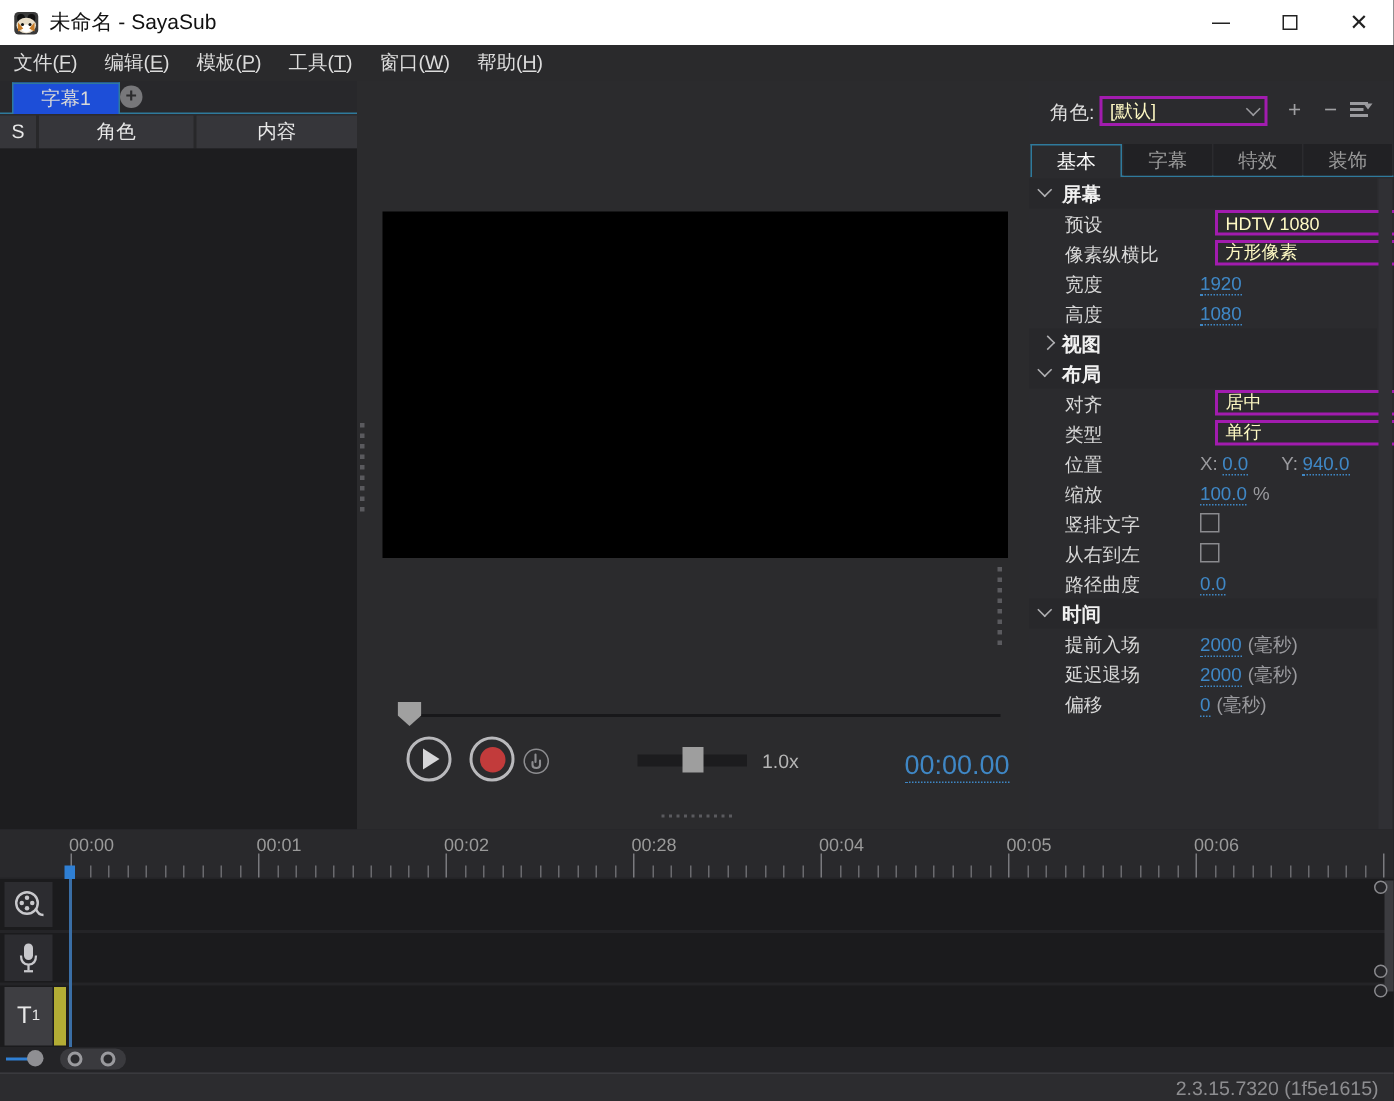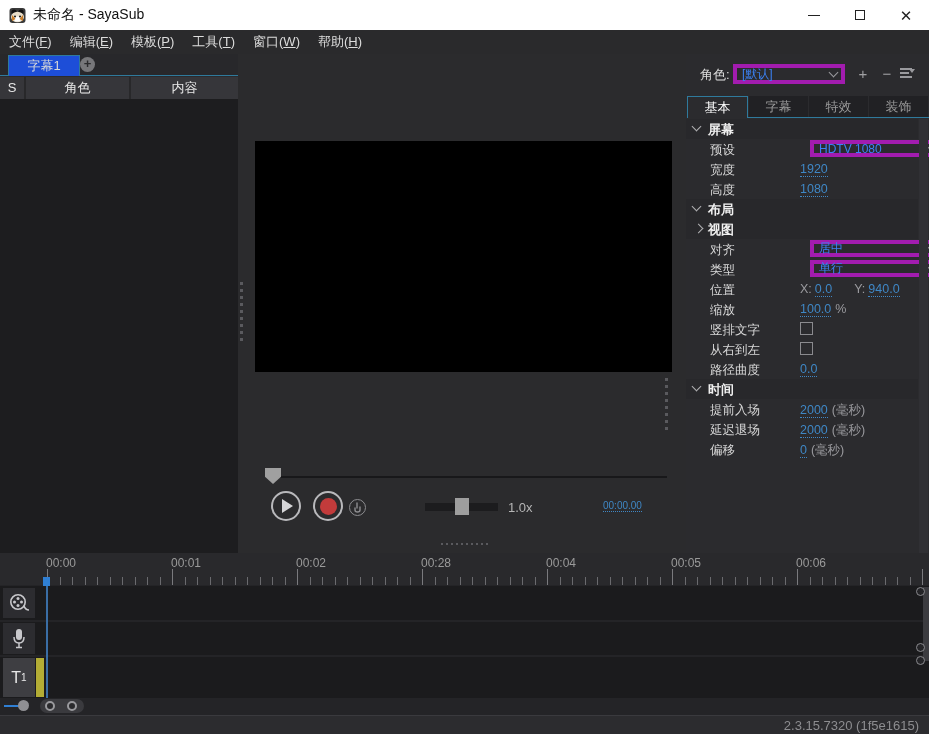--- a/index.html
+++ b/index.html
@@ -45,28 +45,28 @@
   .seek-handle { position:absolute; top:468px; left:265px; width:16px; height:16px; background:#a0a0a0; clip-path:polygon(0 0,100% 0,100% 55%,50% 100%,0 55%); }
   .btn-circle { position:absolute; border-radius:50%; border:2px solid #b9b9bc; display:flex; align-items:center; justify-content:center; }
   .play-btn { top:491px; left:271px; width:30px; height:30px; }
   .play-tri { width:0; height:0; border-left:11px solid #d6d6d8; border-top:7px solid transparent; border-bottom:7px solid transparent; margin-left:3px; }
   .rec-btn { top:491px; left:313px; width:30px; height:30px; }
   .rec-dot { width:17px; height:17px; border-radius:50%; background:#c23b3b; }
   .touch-btn { top:499px; left:349px; width:17px; height:17px; border-width:1.5px; border-color:#8d8d90; }
   .speed-track { position:absolute; top:503px; left:425px; width:73px; height:8px; background:#1c1c1e; }
   .speed-thumb { position:absolute; top:498px; left:455px; width:14px; height:17px; background:#9e9e9e; }
   .speed-label { position:absolute; top:500px; left:508px; font-size:13px; color:#b5b5b5; }
-  .time-link { position:absolute; top:500px; left:603px; font-size:10px; color:var(--link); border-bottom:1px dotted var(--link); }
+  .time-link { position:absolute; top:500px; left:603px; font-size:18px; color:var(--link); border-bottom:1px dotted var(--link); }
 
   
   :root { --teal:#2f7a9c; --link:#3f87c5; }
   .right-panel { position:absolute; top:54px; left:686px; width:243px; height:499px; background:#2b2b2e; }
   .role-row { position:absolute; top:10px; left:0; width:243px; height:16px; }
   .role-label { position:absolute; left:14px; top:2px; font-size:13px; color:#ddd; }
-  .dropdown { border:4px solid #a21caf; color:#3b82f6; font-size:12px; padding-left:5px; display:flex; align-items:center; background:#2b2b2e; position:relative;text-align:center; }
+  .dropdown { border:2px solid #a21caf; color:#fef9c3; font-size:12px; padding-left:5px; display:flex; align-items:center; background:#2b2b2e; position:relative;text-align:center; }
   .dd-chev { position:absolute; right:4px; top:50%; width:7px; height:7px; margin-top:-5px; border-right:1.4px solid #9a9a9e; border-bottom:1.4px solid #9a9a9e; transform:rotate(45deg); }
   .role-dd { position:absolute; left:47px; top:0; width:112px; height:20px; }
   .role-btn { position:absolute; top:0; width:18px; height:20px; color:#a0a0a3; font-size:15px; text-align:center; line-height:19px; }
   .role-add { left:168px; } .role-del { left:192px; }
   .role-menu-btn { position:absolute; left:214px; top:4px; width:14px; height:12px; }
   .role-menu-btn i { display:block; height:2px; background:#9a9a9e; margin-bottom:2px; }
   .role-menu-btn i:nth-child(1){ width:12px; } .role-menu-btn i:nth-child(2){ width:9px; } .role-menu-btn i:nth-child(3){ width:12px; }
   .role-menu-arrow { position:absolute; right:-1px; top:1px; width:0; height:0; border-left:3px solid transparent; border-right:3px solid transparent; border-top:4px solid #9a9a9e; }
 
   .prop-tabs { position:absolute; top:42px; left:1px; width:242px; height:22px; display:flex; border-bottom:1px solid var(--teal); }
@@ -255,34 +255,41 @@
           <div class="sec-title">屏幕</div>
         </div>
         <div class="prow">
           <div class="p-label">预设</div>
           <div class="dropdown p-dd">
             <span>HDTV 1080</span>
             <span class="dd-chev"></span>
           </div>
         </div>
         <div class="prow">
+          <div class="p-label">像素纵横比</div>
+          <div class="dropdown p-dd">
+            <span>方形像素</span>
+            <span class="dd-chev"></span>
+          </div>
+        </div>
+        <div class="prow">
           <div class="p-label">宽度</div>
           <div class="p-link">1920</div>
         </div>
         <div class="prow">
           <div class="p-label">高度</div>
           <div class="p-link">1080</div>
+        </div>
+        <div class="prow sec-head">
+          <div class="sec-chev closed"></div>
+          <div class="sec-title">视图</div>
         </div>
         <div class="prow sec-head">
           <div class="sec-chev open"></div>
           <div class="sec-title">布局</div>
-        </div>
-        <div class="prow sec-head">
-          <div class="sec-chev closed"></div>
-          <div class="sec-title">视图</div>
         </div>
         <div class="prow">
           <div class="p-label">对齐</div>
           <div class="dropdown p-dd">
             <span>居中</span>
             <span class="dd-chev"></span>
           </div>
         </div>
         <div class="prow">
           <div class="p-label">类型</div>

